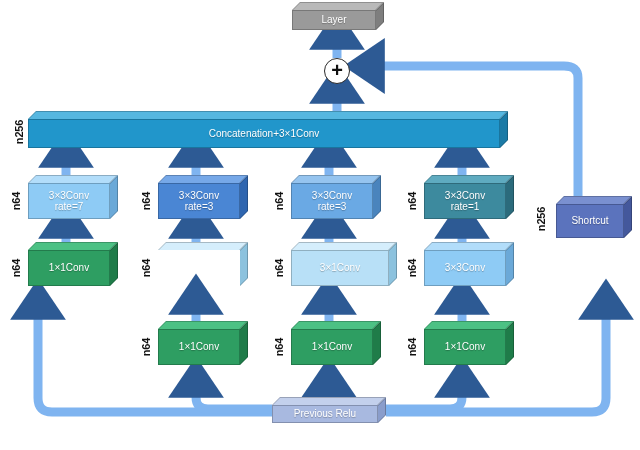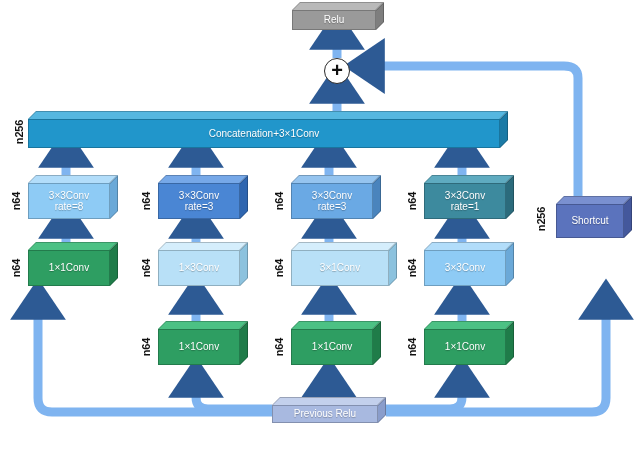--- a/index.html
+++ b/index.html
@@ -106,21 +106,21 @@
       <path d="M337,112 L337,84" marker-end="url(#ah)"></path>
 
       <path d="M337,58 L337,30" marker-end="url(#ah)"></path>
     </g>
   </svg>
 
   <div class="box" style="left:292px;top:2px;width:92px;height:28px;">
     <div class="top" style="background:#b9b9b9;"></div>
     <div class="side" style="background:#7e7e7e;"></div>
     <div class="front" style="background:#9a9a9a;">
-      <div class="l1">Relu</div>
+      <div class="l1">Layer</div>
     </div>
   </div>
 
   <div id="plus" style="left:324px;top:58px;">
     <span>+</span>
   </div>
 
   <div class="box" style="left:28px;top:111px;width:480px;height:37px;">
     <div class="top" style="background:#56b7e0;"></div>
     <div class="side" style="background:#1b7aa6;"></div>
@@ -145,21 +145,21 @@
     <div class="front" style="background:#a8b9e0;">
       <div class="l1" style="color:#ffffff;">Previous Relu</div>
     </div>
   </div>
 
   <div class="box" style="left:28px;top:175px;width:90px;height:44px;">
     <div class="top" style="background:#b2ddfa;"></div>
     <div class="side" style="background:#6ba9d8;"></div>
     <div class="front" style="background:#8ecbf5;">
       <div class="l1">3×3Conv</div>
-      <div class="l2">rate=8</div>
+      <div class="l2">rate=7</div>
     </div>
   </div>
   <div class="nlabel" style="left:-4px;top:195px;width:40px;text-align:center;">n64</div>
 
   <div class="box" style="left:28px;top:242px;width:90px;height:44px;">
     <div class="top" style="background:#4cc184;"></div>
     <div class="side" style="background:#1f7c49;"></div>
     <div class="front" style="background:#2e9e62;">
       <div class="l1">1×1Conv</div>
     </div>
@@ -172,23 +172,20 @@
     <div class="front" style="background:#4a86d4;">
       <div class="l1">3×3Conv</div>
       <div class="l2">rate=3</div>
     </div>
   </div>
   <div class="nlabel" style="left:126px;top:195px;width:40px;text-align:center;">n64</div>
 
   <div class="box" style="left:158px;top:242px;width:90px;height:44px;">
     <div class="top" style="background:#d5eefc;"></div>
     <div class="side" style="background:#8cc2de;"></div>
-    <div class="front" style="background:#b8e0f7;">
-      <div class="l1">1×3Conv</div>
-    </div>
   </div>
   <div class="nlabel" style="left:126px;top:262px;width:40px;text-align:center;">n64</div>
 
   <div class="box" style="left:158px;top:321px;width:90px;height:44px;">
     <div class="top" style="background:#4cc184;"></div>
     <div class="side" style="background:#1f7c49;"></div>
     <div class="front" style="background:#2e9e62;">
       <div class="l1">1×1Conv</div>
     </div>
   </div>

